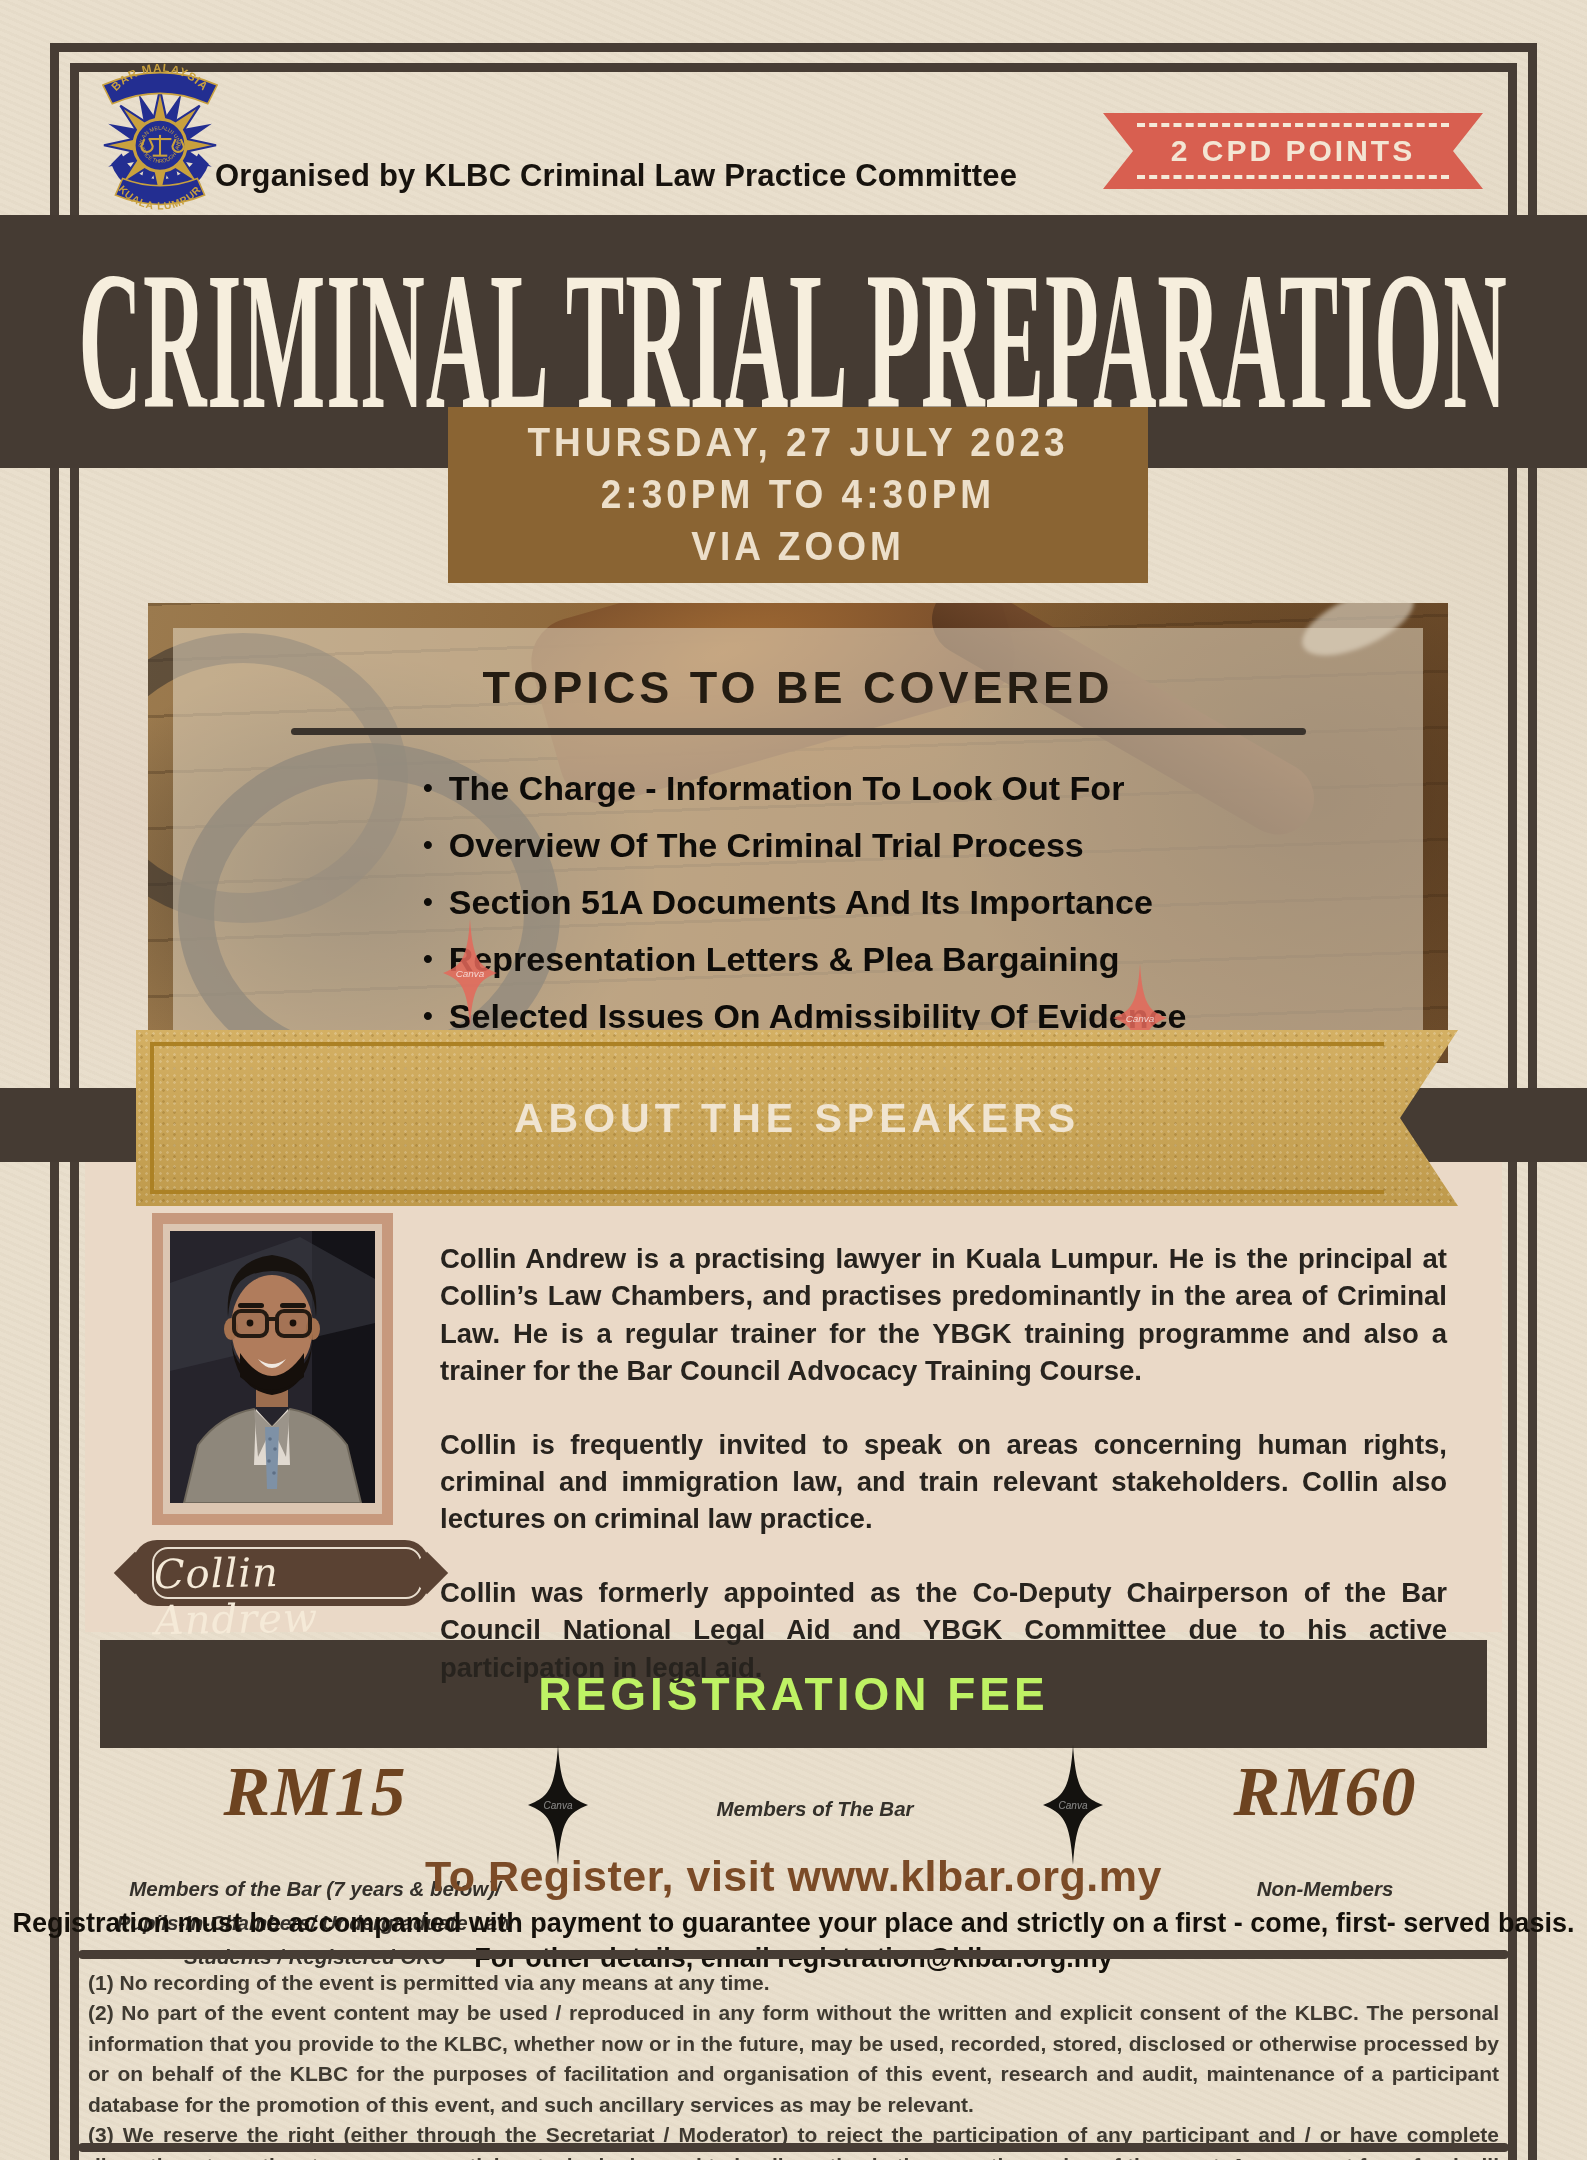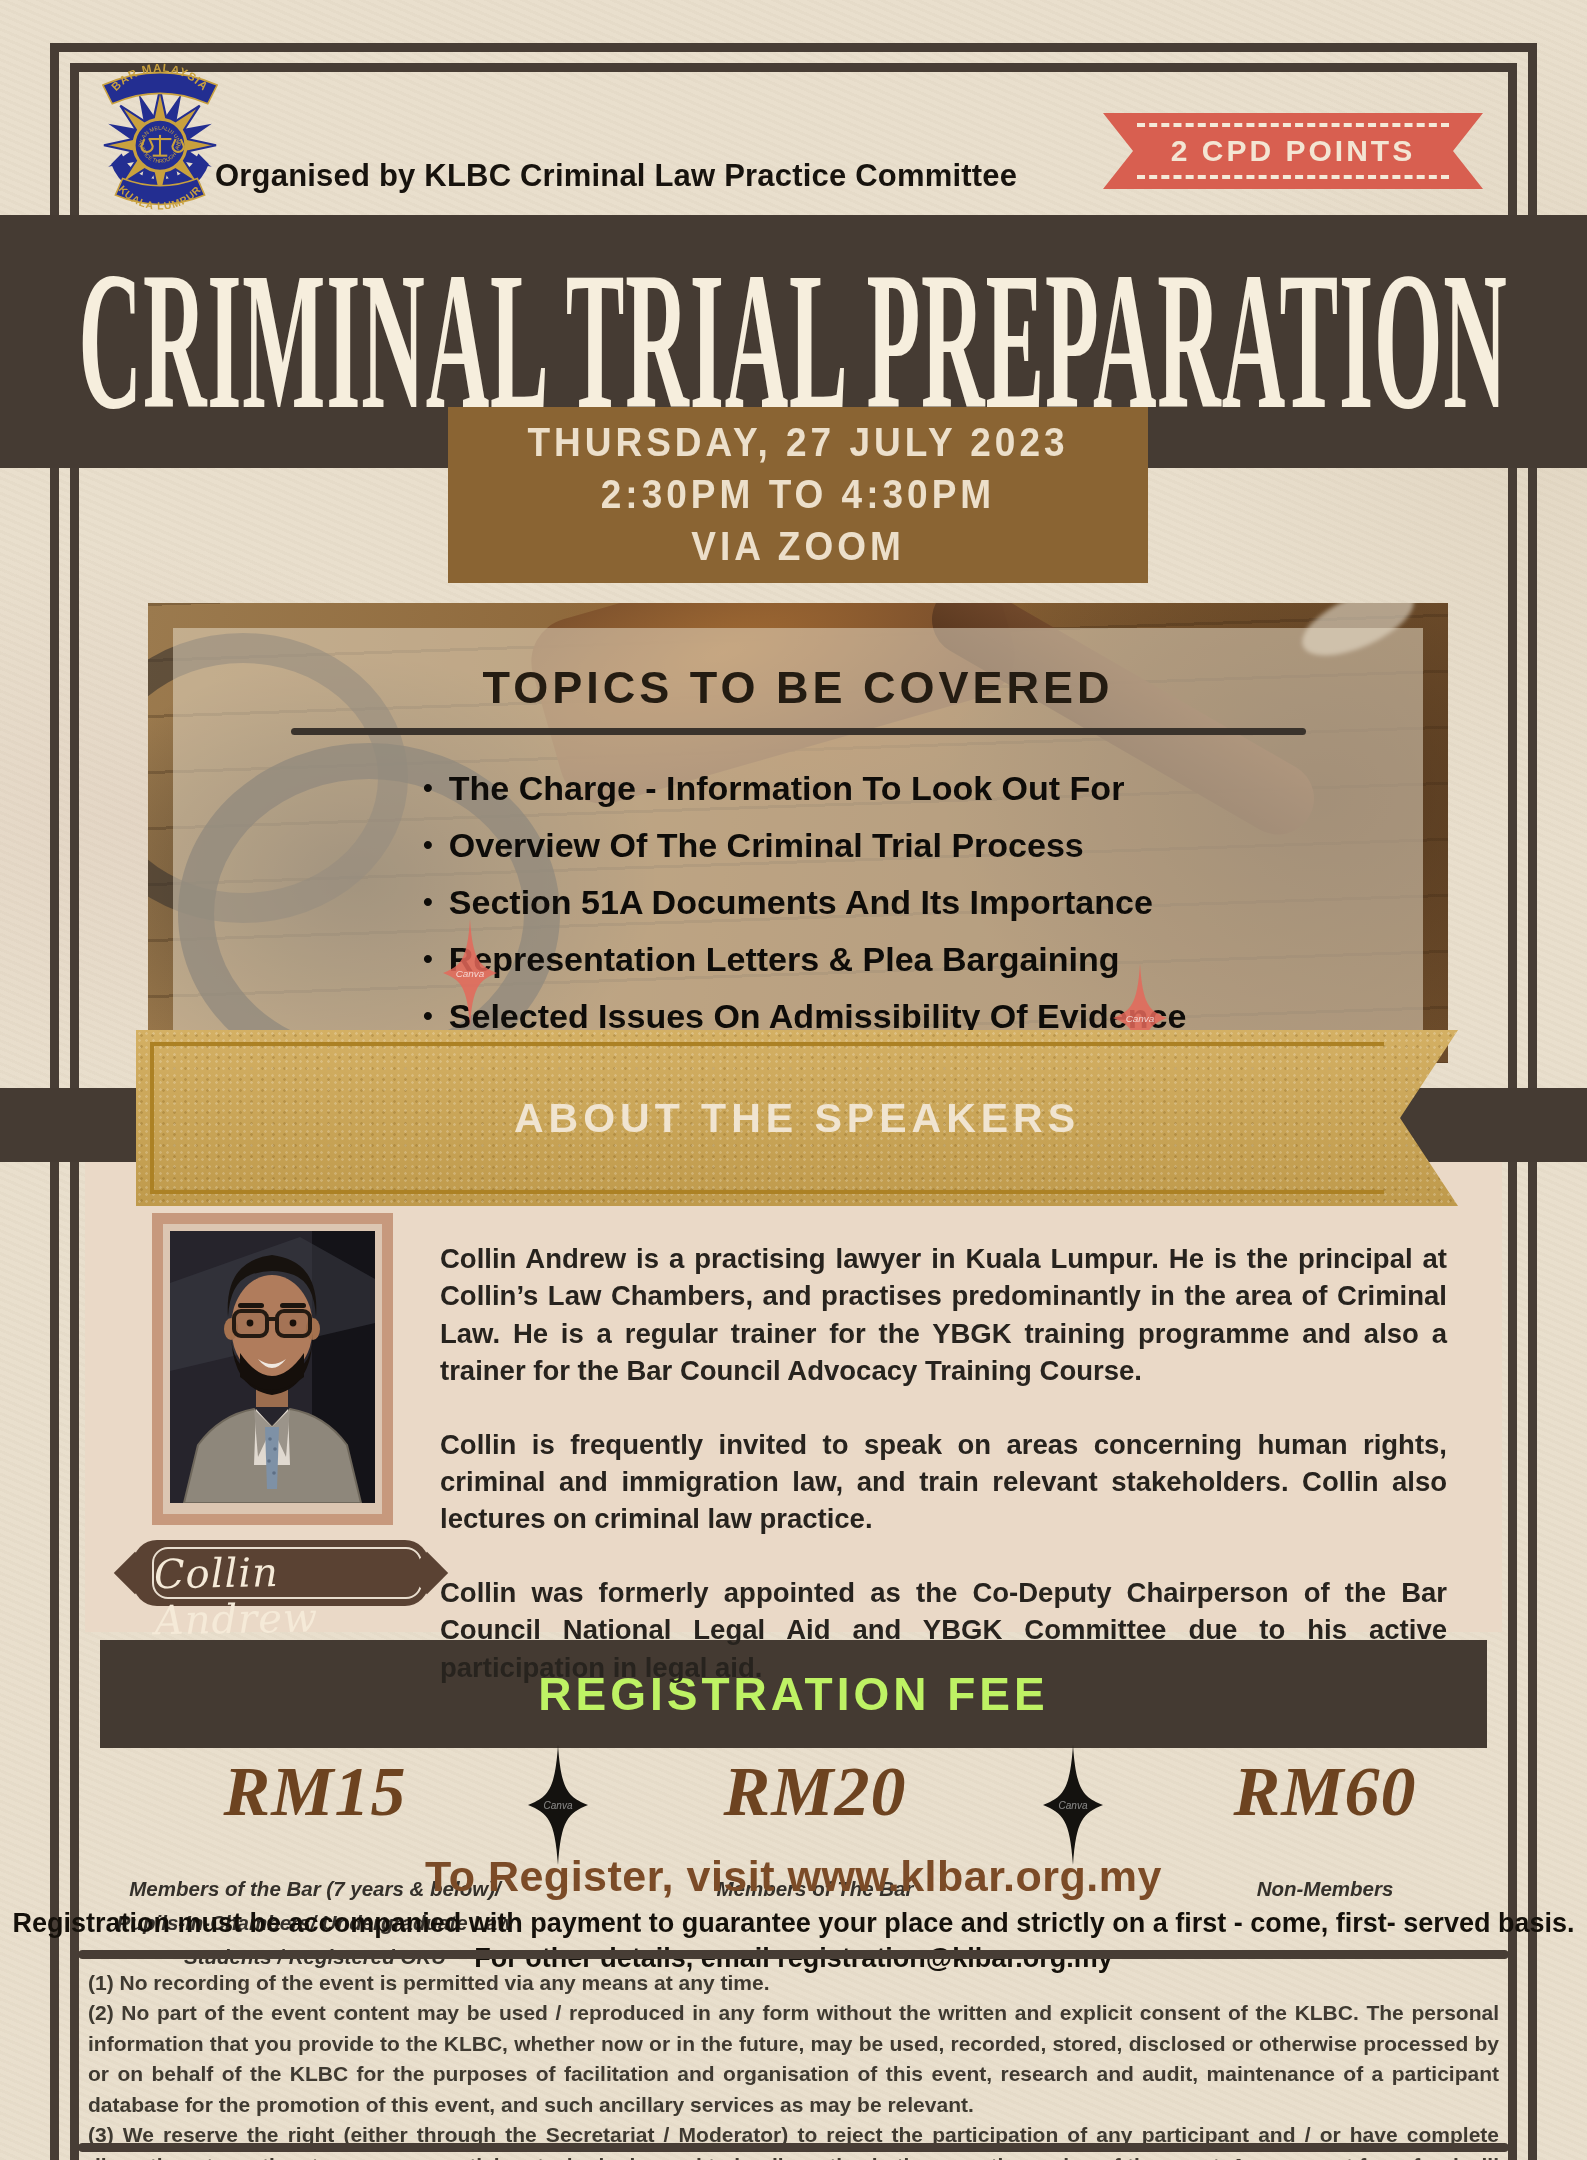--- a/index.html
+++ b/index.html
@@ -274,21 +274,20 @@
 
   <div class="fee-band">
     <span>REGISTRATION FEE</span>
   </div>
 
   <div class="fee-col fee-col1">
     <div class="fee-amount">RM15</div>
     <div class="fee-label">Members of the Bar (7 years &amp; below)/ Pupils-In-Chambers/ Undergraduate Law Students / Registered OKU</div>
   </div>
   <div class="fee-col fee-col2">
-    <div class="fee-amount">RM20</div>
     <div class="fee-label">Members of The Bar</div>
   </div>
   <div class="fee-col fee-col3">
     <div class="fee-amount">RM60</div>
     <div class="fee-label">Non-Members</div>
   </div>
 
   <svg class="sparkle-dark s1" width="60" height="120" viewBox="0 0 60 120">
     <path d="M30 0 C33 45 40 52 60 60 C40 68 33 75 30 120 C27 75 20 68 0 60 C20 52 27 45 30 0 Z" fill="#14120f"></path>
     <text x="30" y="64" text-anchor="middle" font-size="10" fill="rgba(255,255,255,.5)" font-style="italic">Canva</text>

